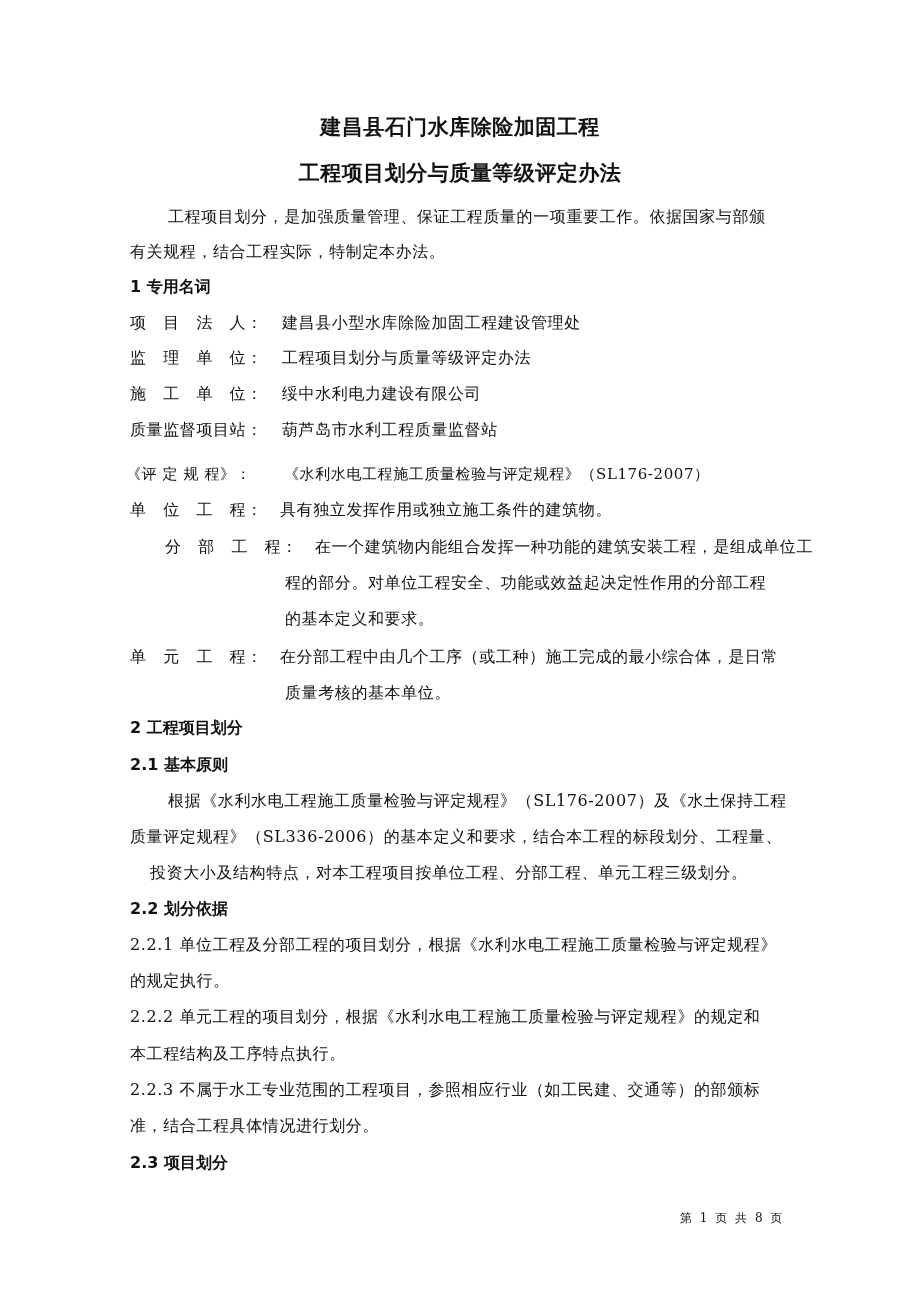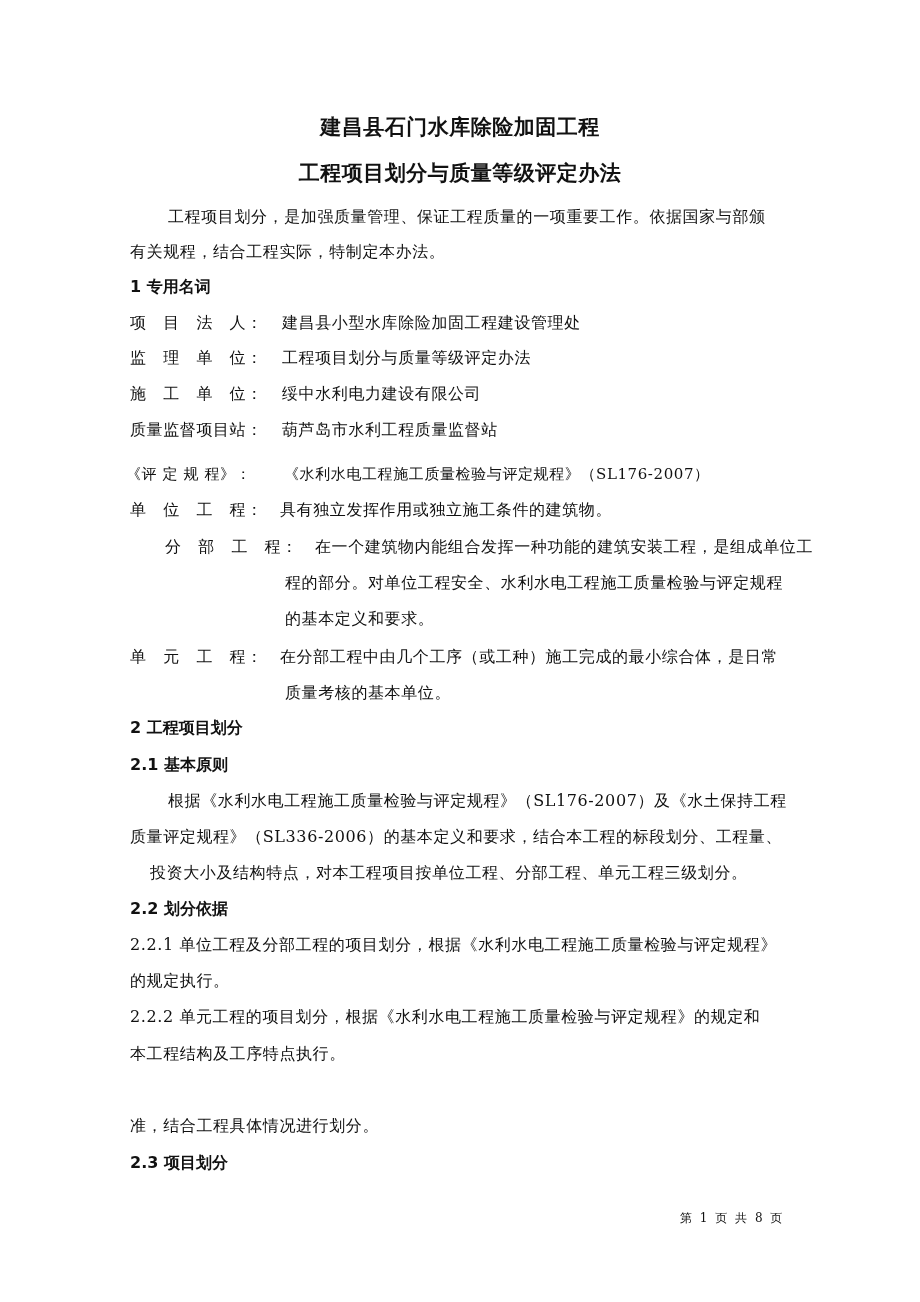--- a/index.html
+++ b/index.html
@@ -44,39 +44,40 @@
     <span class="lbl" style="width:158px;">《评 定 规 程》：</span><span>《水利水电工程施工质量检验与评定规程》（SL176-2007）</span>
   </div>
 
   <div class="abs body" style="left:130px; top:500px;">
     <span class="lbl" style="width:150px;">单　位　工　程：</span><span>具有独立发挥作用或独立施工条件的建筑物。</span>
   </div>
 
   <div class="abs body" style="left:130px; top:537px;">
     <span class="lbl" style="width:150px;margin-left:35px;">分　部　工　程：</span><span>在一个建筑物内能组合发挥一种功能的建筑安装工程，是组成单位工</span>
   </div>
-  <div class="abs body" style="left:285px; top:573px;">程的部分。对单位工程安全、水利水电工程施工质量检验与评定规程</div>
+  <div class="abs body" style="left:285px; top:573px;">程的部分。对单位工程安全、功能或效益起决定性作用的分部工程</div>
   <div class="abs body" style="left:285px; top:609px;">的基本定义和要求。</div>
 
   <div class="abs body" style="left:130px; top:647px;">
     <span class="lbl" style="width:150px;">单　元　工　程：</span><span>在分部工程中由几个工序（或工种）施工完成的最小综合体，是日常</span>
   </div>
   <div class="abs body" style="left:285px; top:683px;">质量考核的基本单位。</div>
 
   <div class="abs h" style="left:130px; top:718px;">2 工程项目划分</div>
   <div class="abs h" style="left:130px; top:755px;">2.1 基本原则</div>
 
   <div class="abs body" style="left:168px; top:791px;">根据《水利水电工程施工质量检验与评定规程》（SL176-2007）及《水土保持工程</div>
   <div class="abs body" style="left:130px; top:827px;">质量评定规程》（SL336-2006）的基本定义和要求，结合本工程的标段划分、工程量、</div>
   <div class="abs body" style="left:142px; top:863px;margin-left:8px;">投资大小及结构特点，对本工程项目按单位工程、分部工程、单元工程三级划分。</div>
 
   <div class="abs h" style="left:130px; top:899px;">2.2 划分依据</div>
 
   <div class="abs body" style="left:130px; top:935px;">2.2.1 单位工程及分部工程的项目划分，根据《水利水电工程施工质量检验与评定规程》</div>
   <div class="abs body" style="left:130px; top:971px;">的规定执行。</div>
   <div class="abs body" style="left:130px; top:1007px;">2.2.2 单元工程的项目划分，根据《水利水电工程施工质量检验与评定规程》的规定和</div>
   <div class="abs body" style="left:130px; top:1044px;">本工程结构及工序特点执行。</div>
+  <div class="abs body" style="left:130px; top:1080px;">2.2.3 不属于水工专业范围的工程项目，参照相应行业（如工民建、交通等）的部颁标</div>
   <div class="abs body" style="left:130px; top:1116px;">准，结合工程具体情况进行划分。</div>
 
   <div class="abs h" style="left:130px; top:1153px;">2.3 项目划分</div>
 
   <div class="abs footer" style="left:680px; top:1210px;">第 1 页 共 8 页</div>
 </div>
 
 </body></html>

